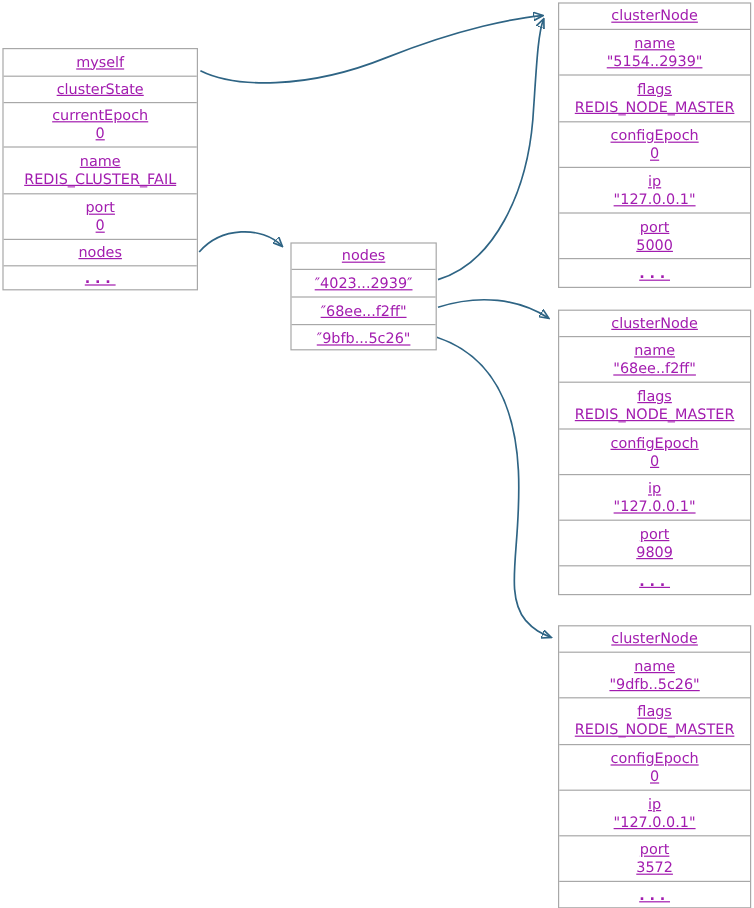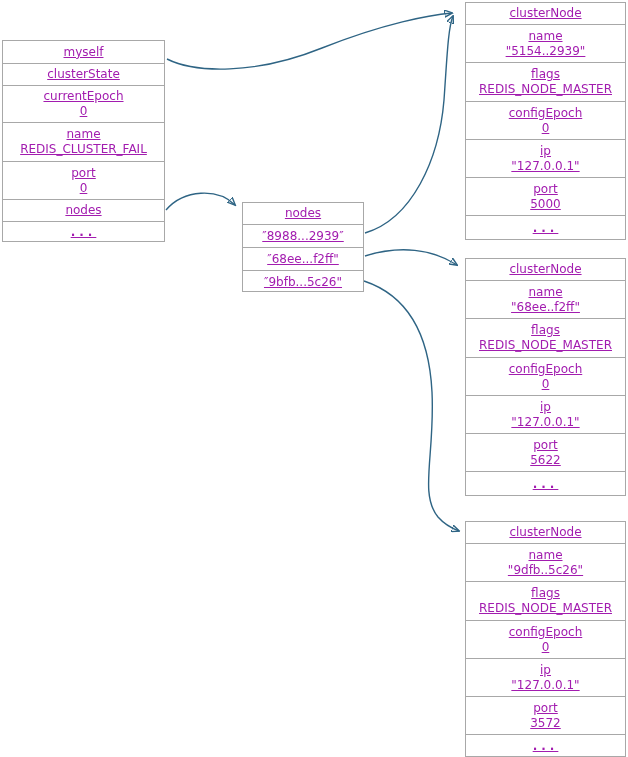--- a/index.html
+++ b/index.html
@@ -80,21 +80,21 @@
     <div class="row dots" style="height:22px;">
       <span>...</span>
     </div>
   </div>
 
   <div class="box" style="left:242px;top:202px;width:122px;height:90px;">
     <div class="row hdr" style="height:21px;">
       <span>nodes</span>
     </div>
     <div class="row" style="height:23px;">
-      <span>″8988...2939″</span>
+      <span>″4023...2939″</span>
     </div>
     <div class="row" style="height:23px;">
       <span>″68ee...f2ff"</span>
     </div>
     <div class="row" style="height:23px;">
       <span>″9bfb...5c26"</span>
     </div>
   </div>
 
   <div class="box" style="left:465px;top:2px;width:161px;height:238px;">
@@ -141,21 +141,21 @@
     <div class="row" style="height:38px;">
       <span>configEpoch</span>
       <span>0</span>
     </div>
     <div class="row" style="height:38px;">
       <span>ip</span>
       <span>"127.0.0.1"</span>
     </div>
     <div class="row" style="height:38px;">
       <span>port</span>
-      <span>5622</span>
+      <span>9809</span>
     </div>
     <div class="row dots" style="height:26px;">
       <span>...</span>
     </div>
   </div>
 
   <div class="box" style="left:465px;top:521px;width:161px;height:236px;">
     <div class="row hdr" style="height:21px;">
       <span>clusterNode</span>
     </div>

